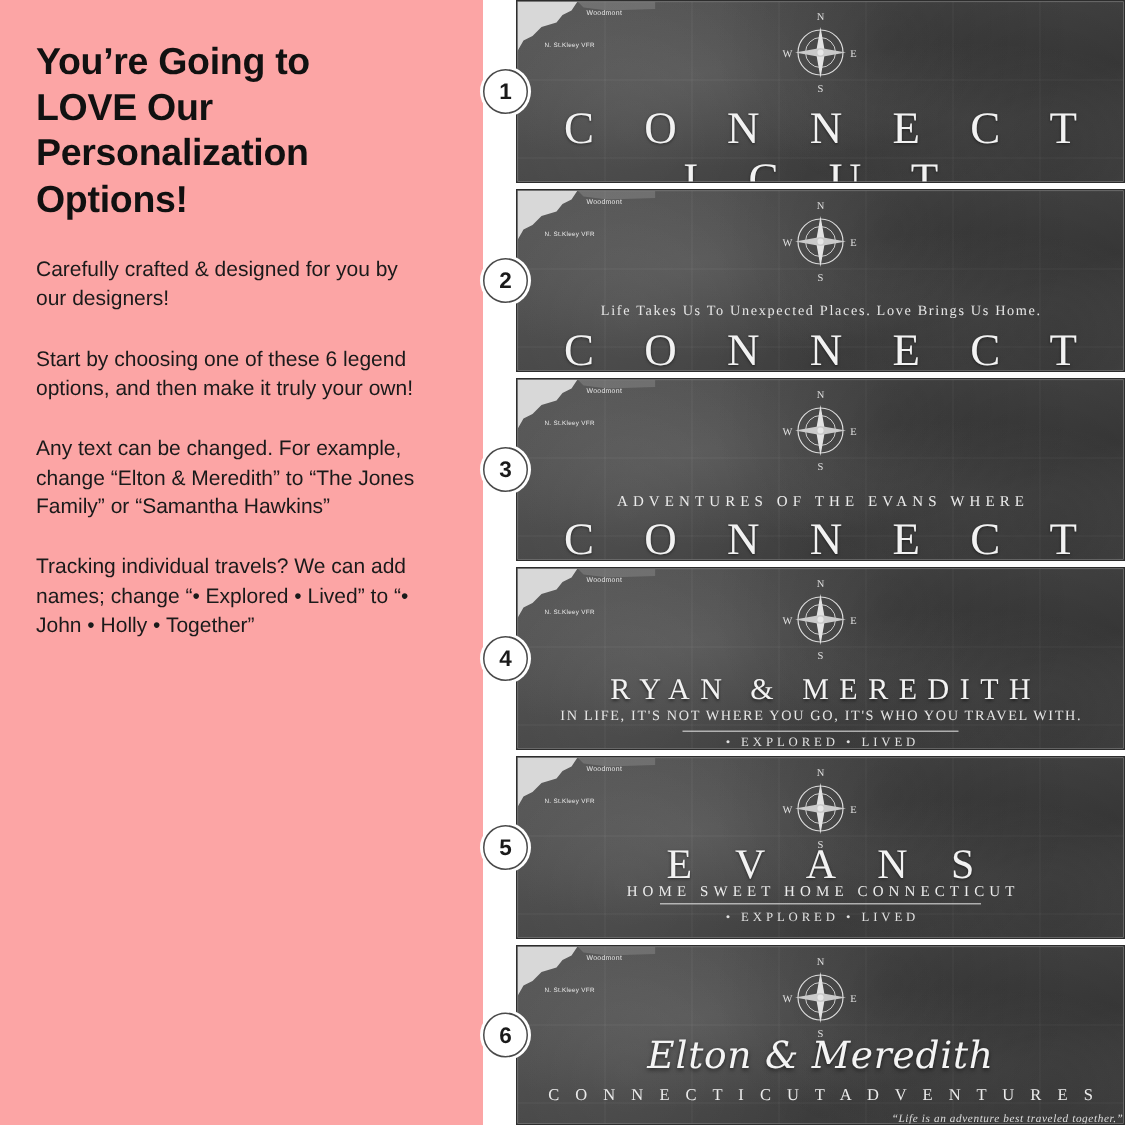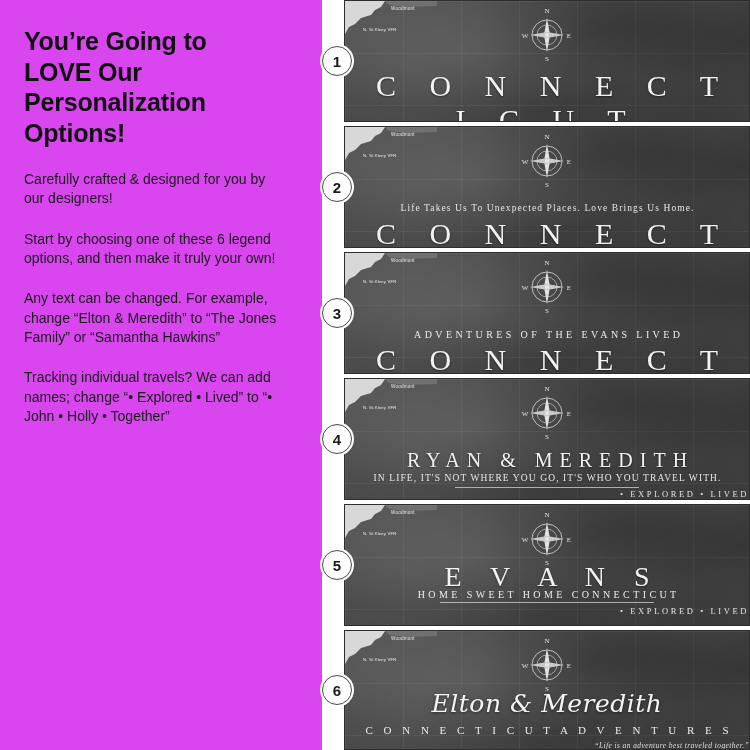--- a/index.html
+++ b/index.html
@@ -14,21 +14,21 @@
     position: relative;
     width: 750px; height: 750px;
     display: flex;
     background: #ffffff;
   }
 
   
   .left {
     width: 322px;
     padding: 18px 18px 0 24px;
-    background: #d946ef;
+    background: #fca5a5;
   }
   .headline {
     font-weight: bold;
     font-size: 25px;
     line-height: 1.22;
     color: #111111;
     letter-spacing: -0.2px;
     margin: 8px 0 22px 0;
     max-width: 250px;
   }
@@ -179,21 +179,21 @@
     font-family: "Liberation Serif", serif;
     font-size: 20px;
     letter-spacing: 7px;
     text-indent: 7px;
     z-index: 4;
     text-shadow: 0 1px 2px rgba(0,0,0,0.5);
   }
   .legend-row {
     position: absolute;
     left: 0; right: 0;
-    text-align: right;
+    text-align: center;
     color: #e2e2e2;
     font-family: "Liberation Serif", serif;
     font-size: 8.5px;
     letter-spacing: 2.6px;
     text-indent: 2.6px;
     z-index: 4;
   }
   .rule {
     position: absolute;
     height: 1px;
@@ -319,21 +319,21 @@
           <text x="6" y="33" fill="#ededed" font-size="7" font-family="Liberation Serif, serif" text-anchor="middle">W</text>
           <circle cx="28" cy="30" r="15" fill="none" stroke="#e8e8e8" stroke-width="0.8"></circle>
           <circle cx="28" cy="30" r="10" fill="none" stroke="#e8e8e8" stroke-width="0.6"></circle>
           <polygon points="28,13 31,30 28,47 25,30" fill="#f0f0f0"></polygon>
           <polygon points="11,30 28,27 45,30 28,33" fill="#d6d6d6"></polygon>
           <polygon points="17,19 28,30 39,41 28,30" fill="#cfcfcf" opacity="0.8"></polygon>
           <polygon points="39,19 28,30 17,41 28,30" fill="#cfcfcf" opacity="0.8"></polygon>
           <circle cx="28" cy="30" r="2" fill="#f5f5f5"></circle>
         </svg>
 
-        <div class="sub-title" style="top:76px;">ADVENTURES OF THE EVANS LIVED</div>
+        <div class="sub-title" style="top:76px;">ADVENTURES OF THE EVANS WHERE</div>
         <div class="state-name" style="top:90px;">C O N N E C T I C U T</div>
       </div>
     </div>
 
     <div class="strip-wrap" style="top:378px; height:122px;">
       <div class="badge">4</div>
       <div class="strip">
         <div class="landmass">
           <svg width="92" height="46" viewBox="0 0 92 46">
             <path d="M0,0 L40,0 L36,6 L30,9 L26,14 L16,17 L10,23 L4,26 L0,33 Z" fill="#d8d8d8"></path>

